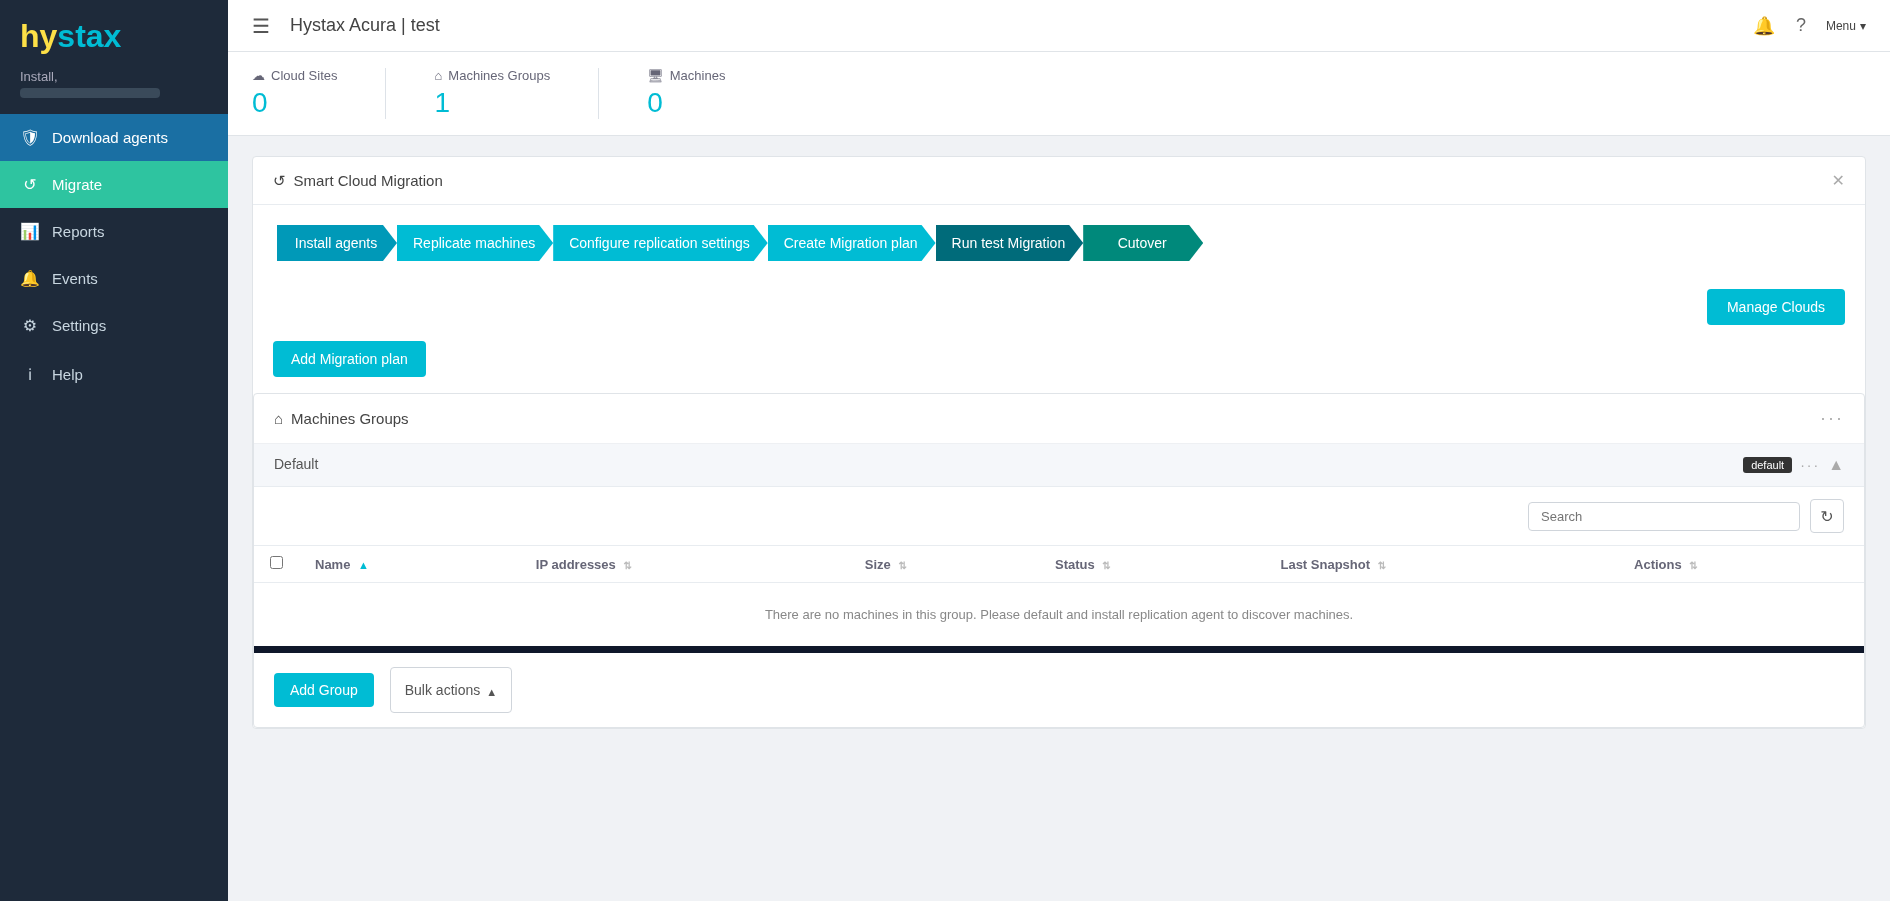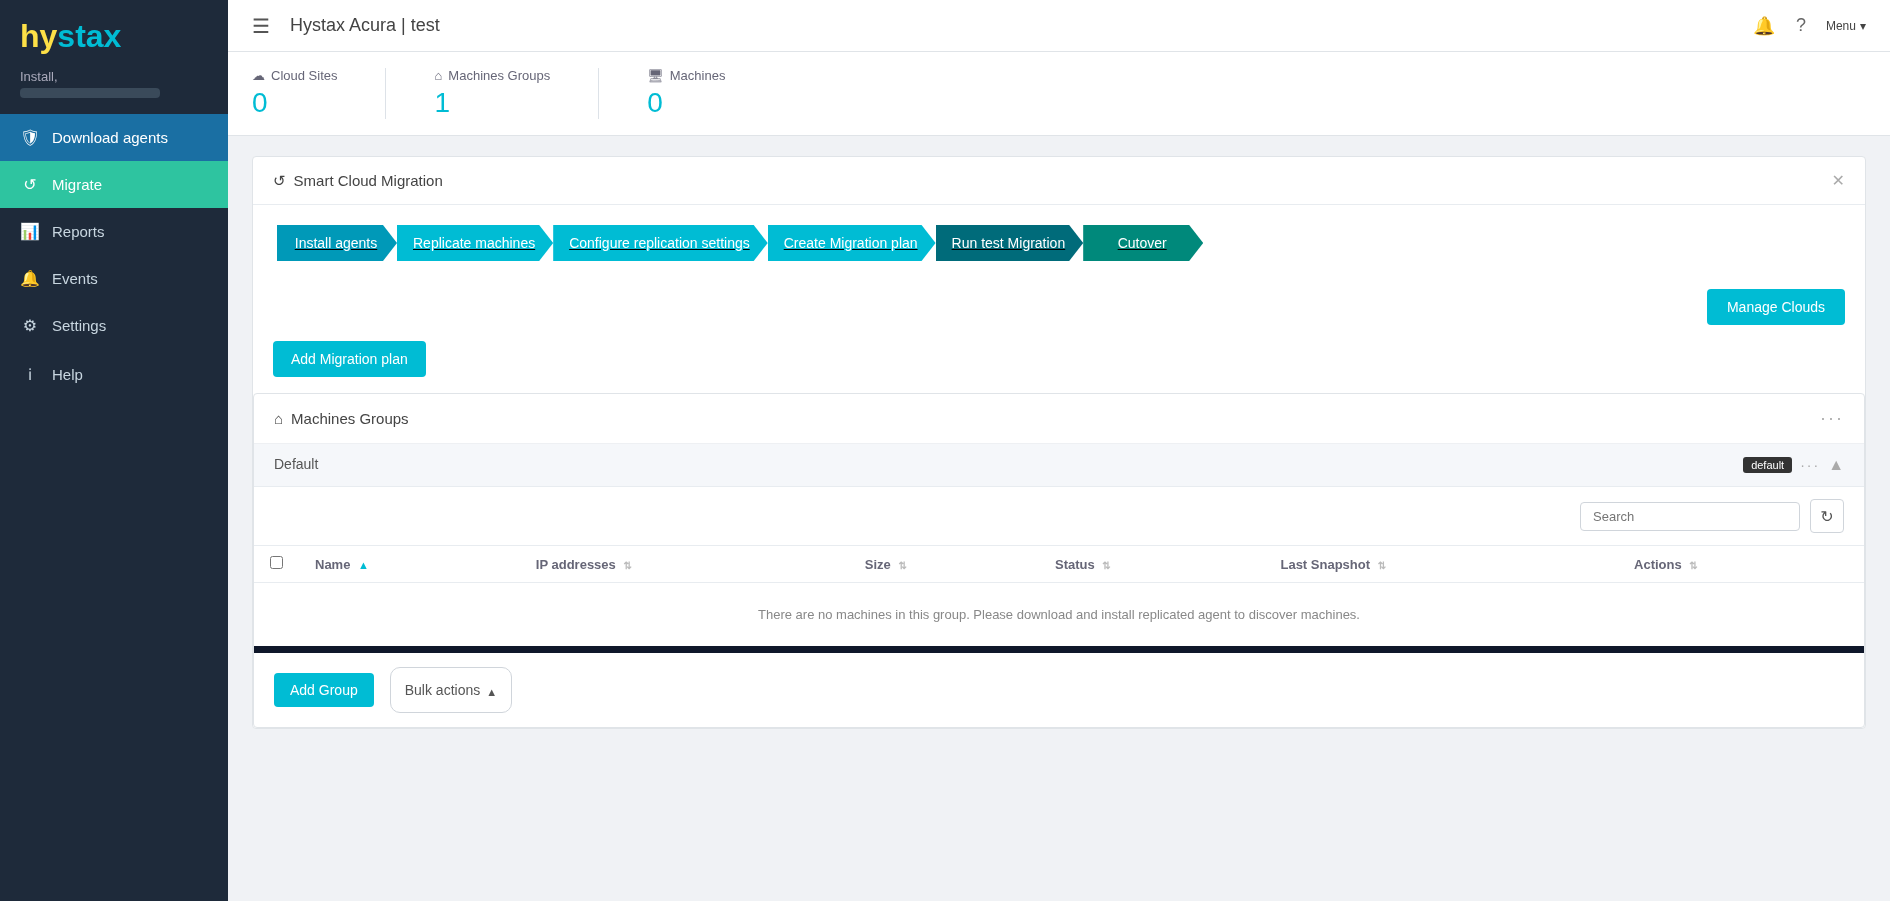--- a/index.html
+++ b/index.html
@@ -117,21 +117,20 @@
     .migration-card-header-left { display: flex; align-items: center; gap: 8px; }
     .close-x { color: #aaa; cursor: pointer; font-size: 16px; }
 
     
     .stepper {
       display: flex;
       align-items: flex-end;
       padding: 20px 24px;
       gap: 0;
       overflow-x: auto;
-      text-decoration: underline;
     }
     .step {
       display: flex;
       align-items: center;
       position: relative;
     }
     .step-btn {
       display: flex;
       align-items: center;
       padding: 10px 18px 10px 26px;
@@ -248,21 +247,21 @@
       display: flex;
       justify-content: flex-end;
       align-items: center;
       gap: 10px;
     }
     .search-input {
       border: 1px solid #d0d5db;
       border-radius: 4px;
       padding: 6px 12px;
       font-size: 13px;
-      width: 220px;
+      width: 272px;
       outline: none;
     }
     .refresh-btn {
       background: #fff;
       border: 1px solid #d0d5db;
       border-radius: 4px;
       width: 34px;
       height: 34px;
       cursor: pointer;
       display: flex;
@@ -308,21 +307,21 @@
       padding: 9px 16px;
       border-radius: 4px;
       font-size: 14px;
       cursor: pointer;
     }
     .btn-bulk {
       background: #fff;
       border: 1px solid #d0d5db;
       color: #555;
       padding: 14px 14px;
-      border-radius: 10px;
+      border-radius: 4px;
       font-size: 14px;
       cursor: pointer;
       display: flex;
       align-items: flex-end;
       gap: 6px;
     }
     .arrow-up { font-size: 11px; color: #555; }
 
     
     .checkbox-th { width: 36px; }
@@ -498,21 +497,21 @@
                 <span class="sort-both">⇅</span>
               </th>
               <th>
                 <span>Actions</span>
                 <span class="sort-both">⇅</span>
               </th>
             </tr>
           </thead>
           <tbody>
             <tr>
-              <td colspan="7" class="empty-msg">There are no machines in this group. Please download and install replicated agent to discover machines.</td>
+              <td colspan="7" class="empty-msg">There are no machines in this group. Please default and install replication agent to discover machines.</td>
             </tr>
           </tbody>
         </table>
 
         <div class="bottom-bar">
           <button class="btn-add-group">Add Group</button>
           <button class="btn-bulk">
             <span>Bulk actions</span>
             <span class="arrow-up">▲</span>
           </button>

